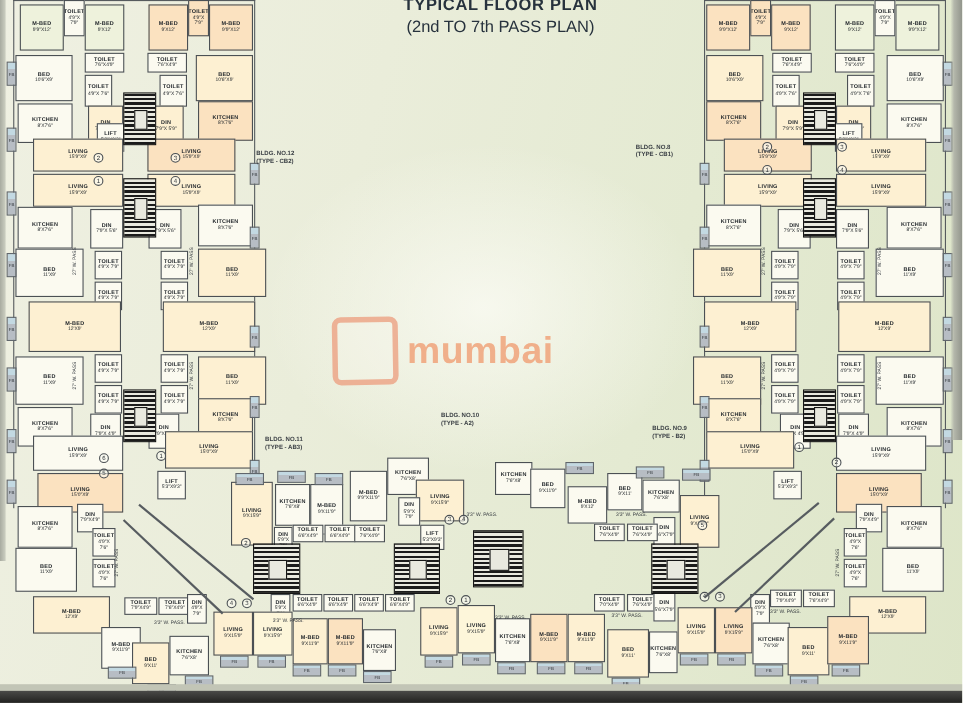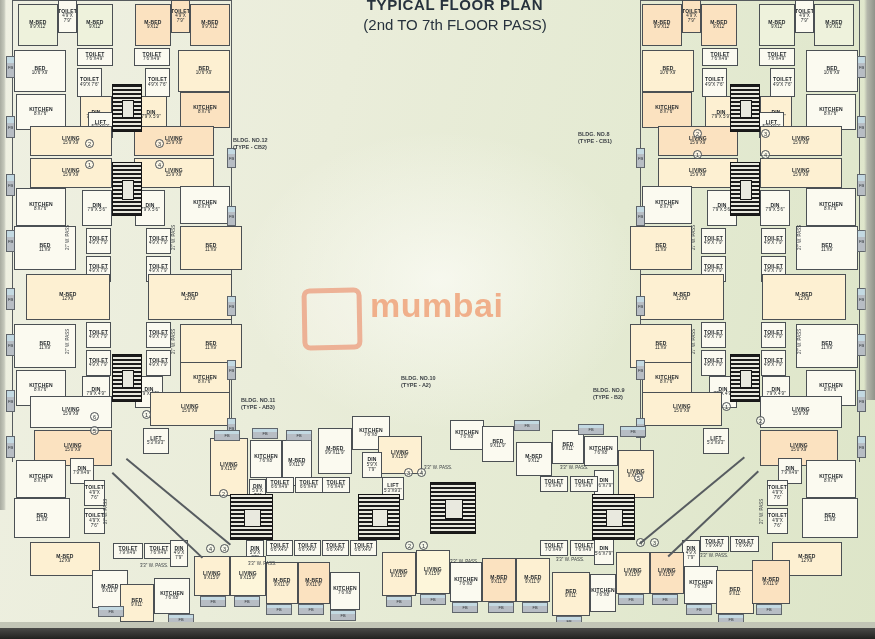--- a/index.html
+++ b/index.html
@@ -16,21 +16,21 @@
   .edge-bottom-dark{position:absolute;left:0;top:628px;width:875px;height:11px;
     background:linear-gradient(180deg,#4a4a48,#222220);}
   .glow{position:absolute;left:240px;top:130px;width:400px;height:300px;border-radius:50%;
     background:radial-gradient(closest-side,rgba(252,252,246,.75),rgba(252,252,246,0));}
   
   .title{position:absolute;left:300px;top:-4px;width:310px;text-align:center;color:#27323d;}
   .title .t1{font-size:15px;font-weight:600;letter-spacing:.6px;}
   .title .t2{font-size:15px;font-weight:500;margin-top:3px;}
   .title .t3{font-size:15px;font-weight:800;margin-top:3px;color:#1e2933;}
   
-  .wm{position:absolute;left:302px;top:288px;display:flex;opacity:.82;}
+  .wm{position:absolute;left:302px;top:288px;display:flex;opacity:.82;align-items:center;}
   .wm-box{width:60px;height:62px;border:5px solid #eda486;border-radius:8px;background:rgba(253,246,238,.25);
     transform:rotate(-1deg);}
   .wm-text{margin-left:8px;line-height:1;}
   .wm-b1{font-size:34px;font-weight:700;color:#f0a177;letter-spacing:.5px;}
   .wm-line2{margin-top:2px;white-space:nowrap;}
   .wm-b2{font-size:28px;font-weight:700;color:#c9ccc3;letter-spacing:.2px;}
   .wm-b3{font-size:12px;font-weight:700;color:#ec9a73;}
   
   #plan{position:absolute;left:0;top:0;width:875px;height:639px;}
   .outline{position:absolute;border:1.2px solid #565b5e;border-bottom:none;}
@@ -830,21 +830,21 @@
         <div class="b2">(TYPE - A2)</div>
       </div>
       <div class="bldg" style="left: 593px; top: 387px; width: 70px; height: 16px;">
         <div class="b1">BLDG. NO.9</div>
         <div class="b2">(TYPE - B2)</div>
       </div>
     </div>
 
   <div class="title">
     <div class="t1">TYPICAL FLOOR PLAN</div>
-    <div class="t2">(2nd TO 7th FLOOR PASS)</div>
+    <div class="t2">(2nd TO 7th PASS PLAN)</div>
   </div>
 
   <div class="wm">
     <div class="wm-box"></div>
     <div class="wm-text">
       <div class="wm-b1">mumbai</div>
     </div>
   </div>
 
   <div class="edge-left"></div>

